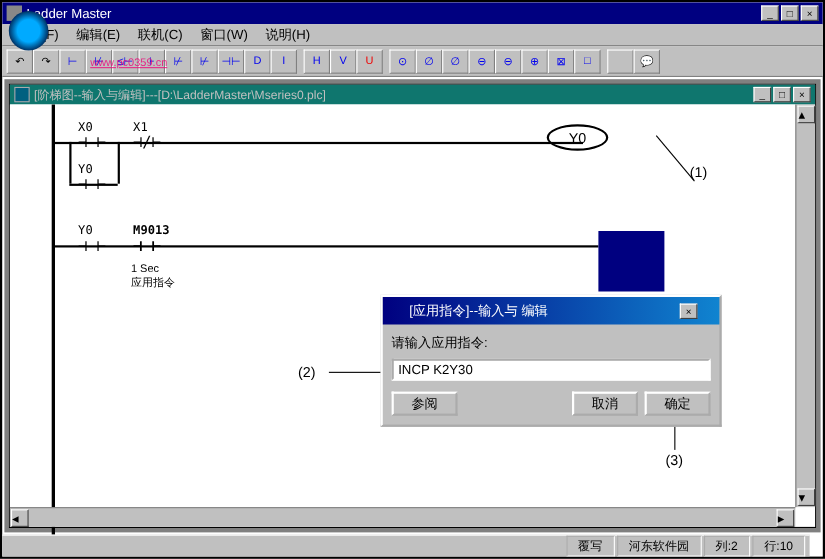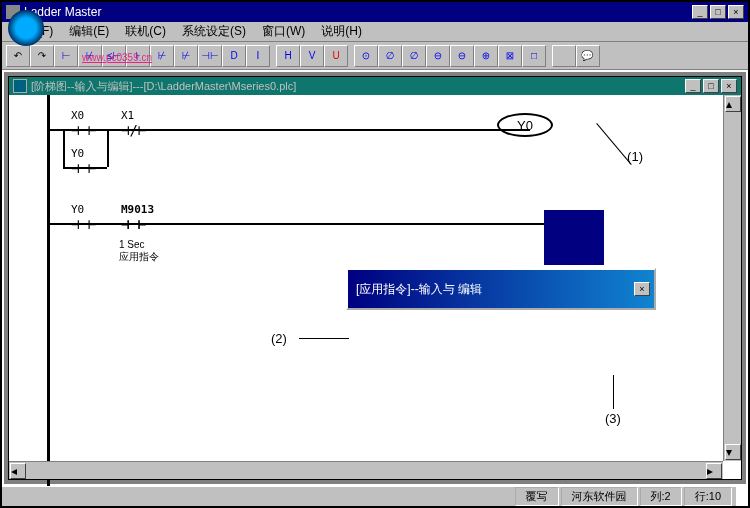--- a/index.html
+++ b/index.html
@@ -48,21 +48,21 @@
     
     .hline { position: absolute; height: 2px; background: #000; }
     .vline { position: absolute; width: 2px; background: #000; }
     
     .selected-block { position: absolute; background: #000080; }
     
     .annotation { position: absolute; font-size: 13px; }
     .anno-line { position: absolute; height: 1px; background: #000; }
     
     .dialog { position: absolute; left: 344px; top: 266px; width: 310px; background: #c0c0c0; border: 2px outset #fff; z-index: 30; }
-    .dialog-title { background: linear-gradient(to right, #000080, #1084d0); color: #fff; height: 38px; display: flex; align-items: center; justify-content: space-between; padding: 0 4px; font-size: 12px; }
+    .dialog-title { background: linear-gradient(to right, #000080, #1084d0); color: #fff; height: 25px; display: flex; align-items: center; justify-content: space-between; padding: 0 20px; font-size: 12px; }
     .dialog-title .t { display: flex; align-items: center; gap: 4px; }
     .dialog-body { padding: 8px; }
     .dialog-label { font-size: 12px; margin-bottom: 6px; }
     .dialog-input { width: 100%; height: 20px; border: 2px inset #fff; background: #fff; padding: 1px 4px; font-size: 12px; margin-bottom: 10px; }
     .dialog-buttons { display: flex; gap: 6px; }
     .dialog-btn { height: 22px; width: 60px; background: #c0c0c0; border: 2px outset #fff; font-size: 12px; }
     .dialog-btn-right { margin-left: auto; }
     
     .status-bar { position: absolute; bottom: 0; left: 0; right: 12px; height: 20px; background: #c0c0c0; display: flex; align-items: center; border-top: 1px solid #fff; padding: 0 4px; }
     .status-cell { border: 1px inset #fff; padding: 1px 10px; font-size: 11px; margin-left: 2px; }
@@ -87,21 +87,20 @@
 
 <div class="watermark">
   <span class="watermark-icon"></span>
 </div>
 <div class="watermark-url">www.pc0359.cn</div>
 
 <div class="menu-bar">
   <div class="menu-item">文件(F)</div>
   <div class="menu-item">编辑(E)</div>
   <div class="menu-item">联机(C)</div>
-  <div class="menu-item">系统设定(S)</div>
   <div class="menu-item">窗口(W)</div>
   <div class="menu-item">说明(H)</div>
 </div>
 
 <div class="toolbar">
   <div class="tb-btn">↶</div>
   <div class="tb-btn">↷</div>
   <div class="tb-btn blue">⊢</div>
   <div class="tb-btn blue">⊬</div>
   <div class="tb-btn blue">≤⊢</div>
@@ -206,20 +205,29 @@
 </div>
 
 <div class="dialog">
   <div class="dialog-title">
     <div class="t">
       <span class="bicon"></span>
       <span>[应用指令]--输入与 编辑</span>
     </div>
     <div class="win-btn">×</div>
   </div>
+  <div class="dialog-body">
+    <div class="dialog-label">请输入应用指令:</div>
+    <input class="dialog-input" value="INCP K2Y30" style="">
+    <div class="dialog-buttons">
+      <button class="dialog-btn">参阅</button>
+      <button class="dialog-btn dialog-btn-right">取消</button>
+      <button class="dialog-btn">确定</button>
+    </div>
+  </div>
 </div>
 
 <div class="status-bar">
   <div class="status-spacer"></div>
   <div class="status-cell">覆写</div>
   <div class="status-cell">河东软件园</div>
   <div class="status-cell">列:2</div>
   <div class="status-cell">行:10</div>
 </div>
 

